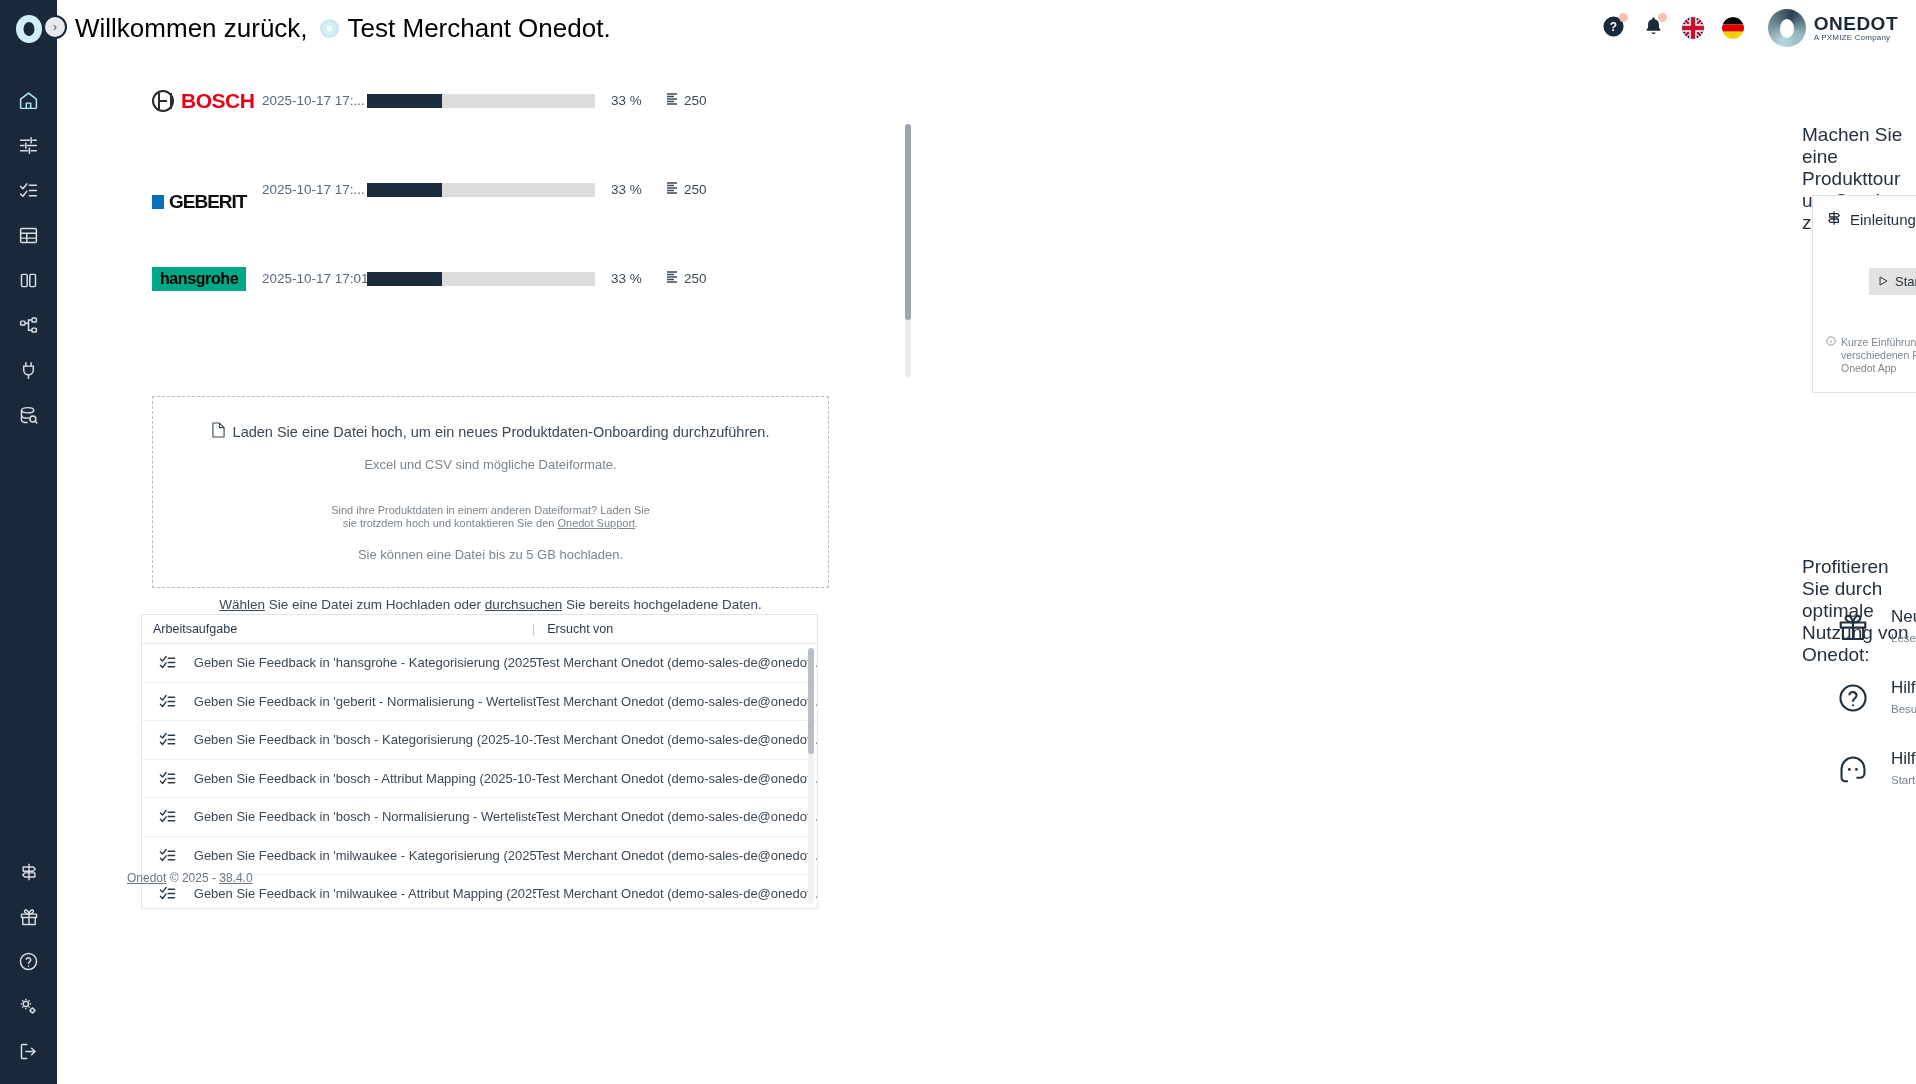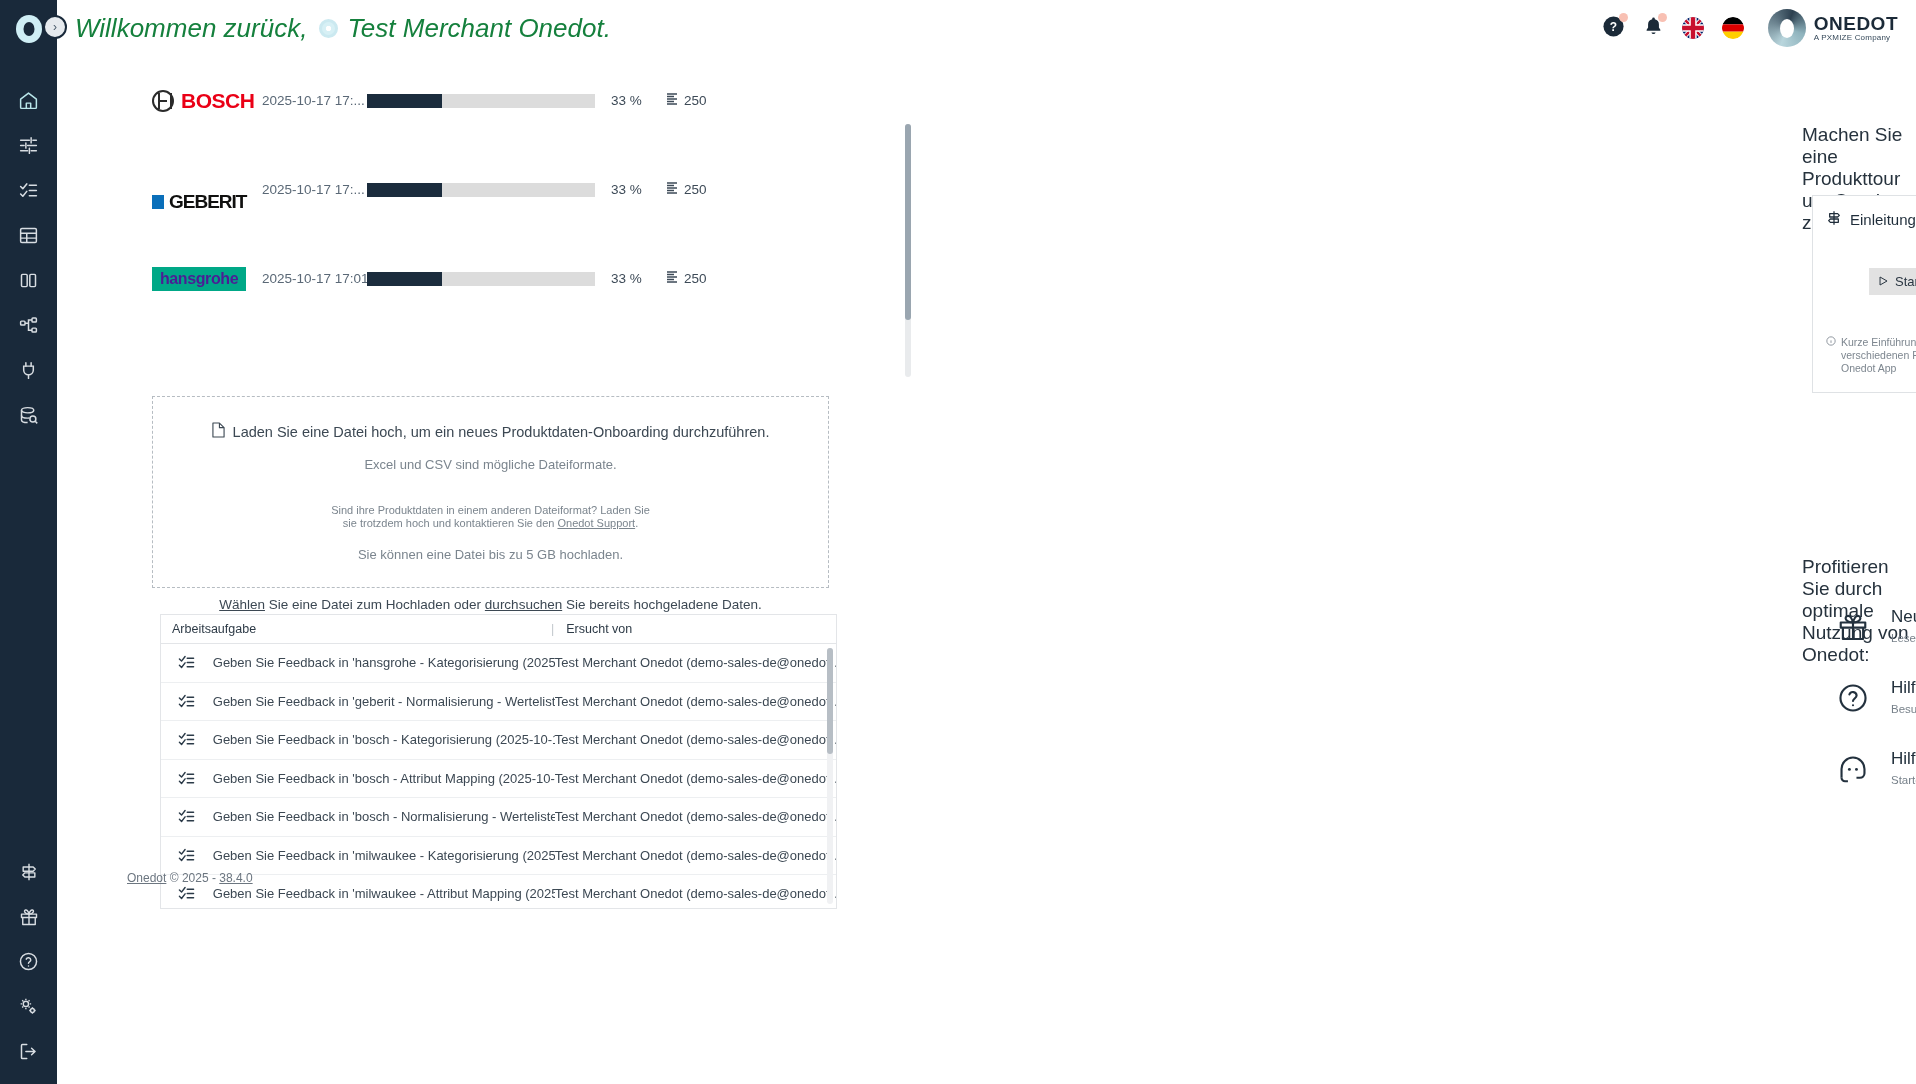--- a/index.html
+++ b/index.html
@@ -38,22 +38,22 @@
   .topbar { height: 56px; display: flex; align-items: center; position: relative; }
   .collapse-btn {
     position: absolute; left: -14px; top: 15px;
     width: 24px; height: 24px; border-radius: 50%;
     background: #e6eaee; color: #4b5c6b;
     display: flex; align-items: center; justify-content: center;
     font-size: 12px; cursor: pointer; border: 2px solid #19293a;
     z-index: 5;
   }
   .welcome {
-    margin-left: 18px; font-size: 26px; font-weight: 400; color: #15803d;
-    display: flex; align-items: center; white-space: nowrap; font-style: italic;
+    margin-left: 18px; font-size: 26px; font-weight: 400; color: #000000;
+    display: flex; align-items: center; white-space: nowrap;
   }
   .welcome .avatar {
     width: 19px; height: 19px; border-radius: 50%;
     background: radial-gradient(circle at 50% 50%, #ffffff 0 28%, #d7f0f5 32% 100%);
     border: 3px solid #cbe9f0;
     margin: 0 9px 0 12px; display: inline-block;
   }
   .top-right {
     position: absolute; right: 18px; top: 0; height: 56px;
     display: flex; align-items: center; gap: 18px;
@@ -117,40 +117,40 @@
   .logo-bosch .mark:after {
     content:""; position:absolute; left: 5px; top: 8px; width: 8px; height: 2px; background:#2b2b2b;
   }
   .logo-bosch .wd { font-size: 21px; font-weight: 700; color: #ea0016; letter-spacing: -0.5px; }
 
   .logo-geberit { display: flex; align-items: center; gap: 5px; margin-top: 24px; }
   .logo-geberit .sq { width: 12px; height: 14px; background: #0a6fba; }
   .logo-geberit .wd { font-size: 19px; font-weight: 700; color: #10100f; letter-spacing: -1px; }
 
   .logo-hansgrohe {
-    background: #00a887; color: #4c1d95; padding: 3px 8px;
+    background: #00a887; color: #000000; padding: 3px 8px;
     font-size: 16px; font-weight: 600; letter-spacing: -0.4px;
   }
 
   
   .upload-card {
     position: absolute; left: 95px; top: 340px; width: 677px; height: 192px;
     border: 1px dashed #b6bcc2; display: flex; flex-direction: column;
     align-items: center; justify-content: flex-start; padding-top: 25px;
   }
   .u-line1 { font-size: 14.5px; color: #3c4853; display: flex; align-items: center; gap: 8px; }
   .u-line2 { font-size: 13px; color: #7b858e; margin-top: 16px; }
   .u-line3 { font-size: 11px; color: #7b858e; margin-top: 32px; text-align: center; line-height: 1.15; }
   .u-line4 { font-size: 13px; color: #7b858e; margin-top: 18px; }
   .u-line5 { font-size: 13.5px; color: #3c4853; margin-top: 35px; }
   a.ulink { color: inherit; text-decoration: underline; cursor: pointer; }
 
   
   .task-card {
-    position: absolute; left: 103px; top: 558px; width: 677px; height: 295px;
+    position: absolute; left: 84px; top: 558px; width: 677px; height: 295px;
     border: 1px solid #e3e5e8; background: #ffffff; overflow: hidden;
   }
   .task-head {
     height: 29px; display: flex; align-items: center;
     border-bottom: 1px solid #e3e5e8; font-size: 12.5px; color: #2d3a46;
   }
   .th-task { padding-left: 11px; width: 390px; }
   .th-sep { color: #c3c8cd; }
   .th-req { padding-left: 12px; }
   .task-row {

